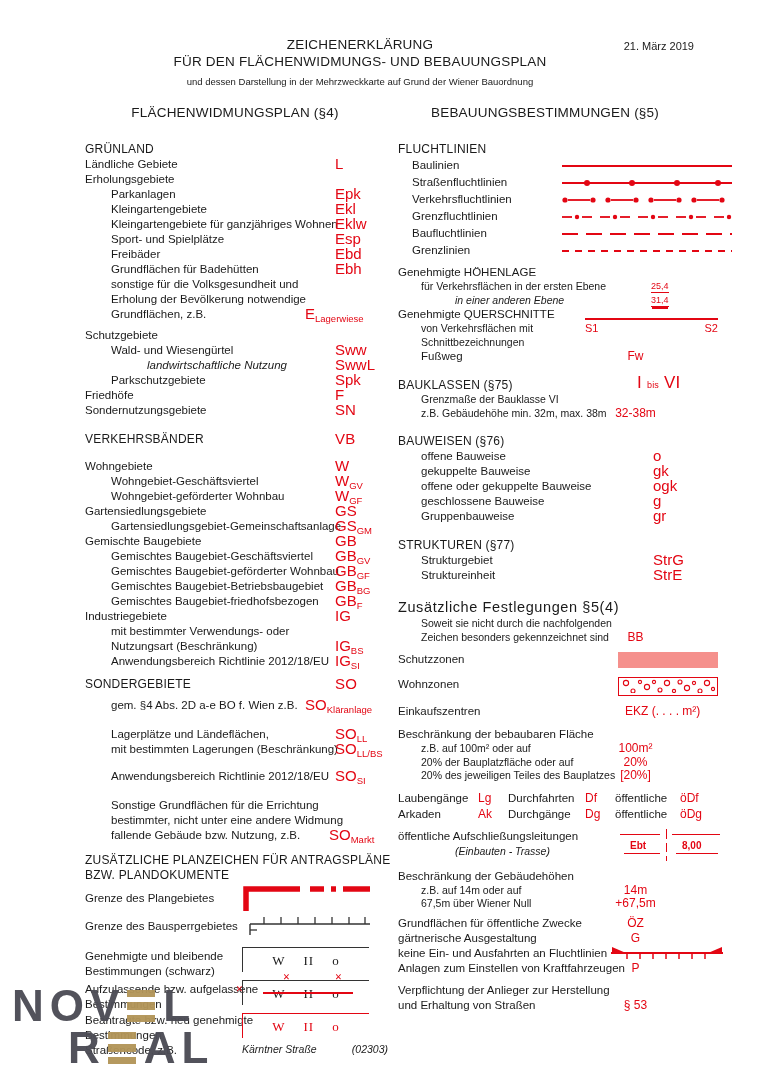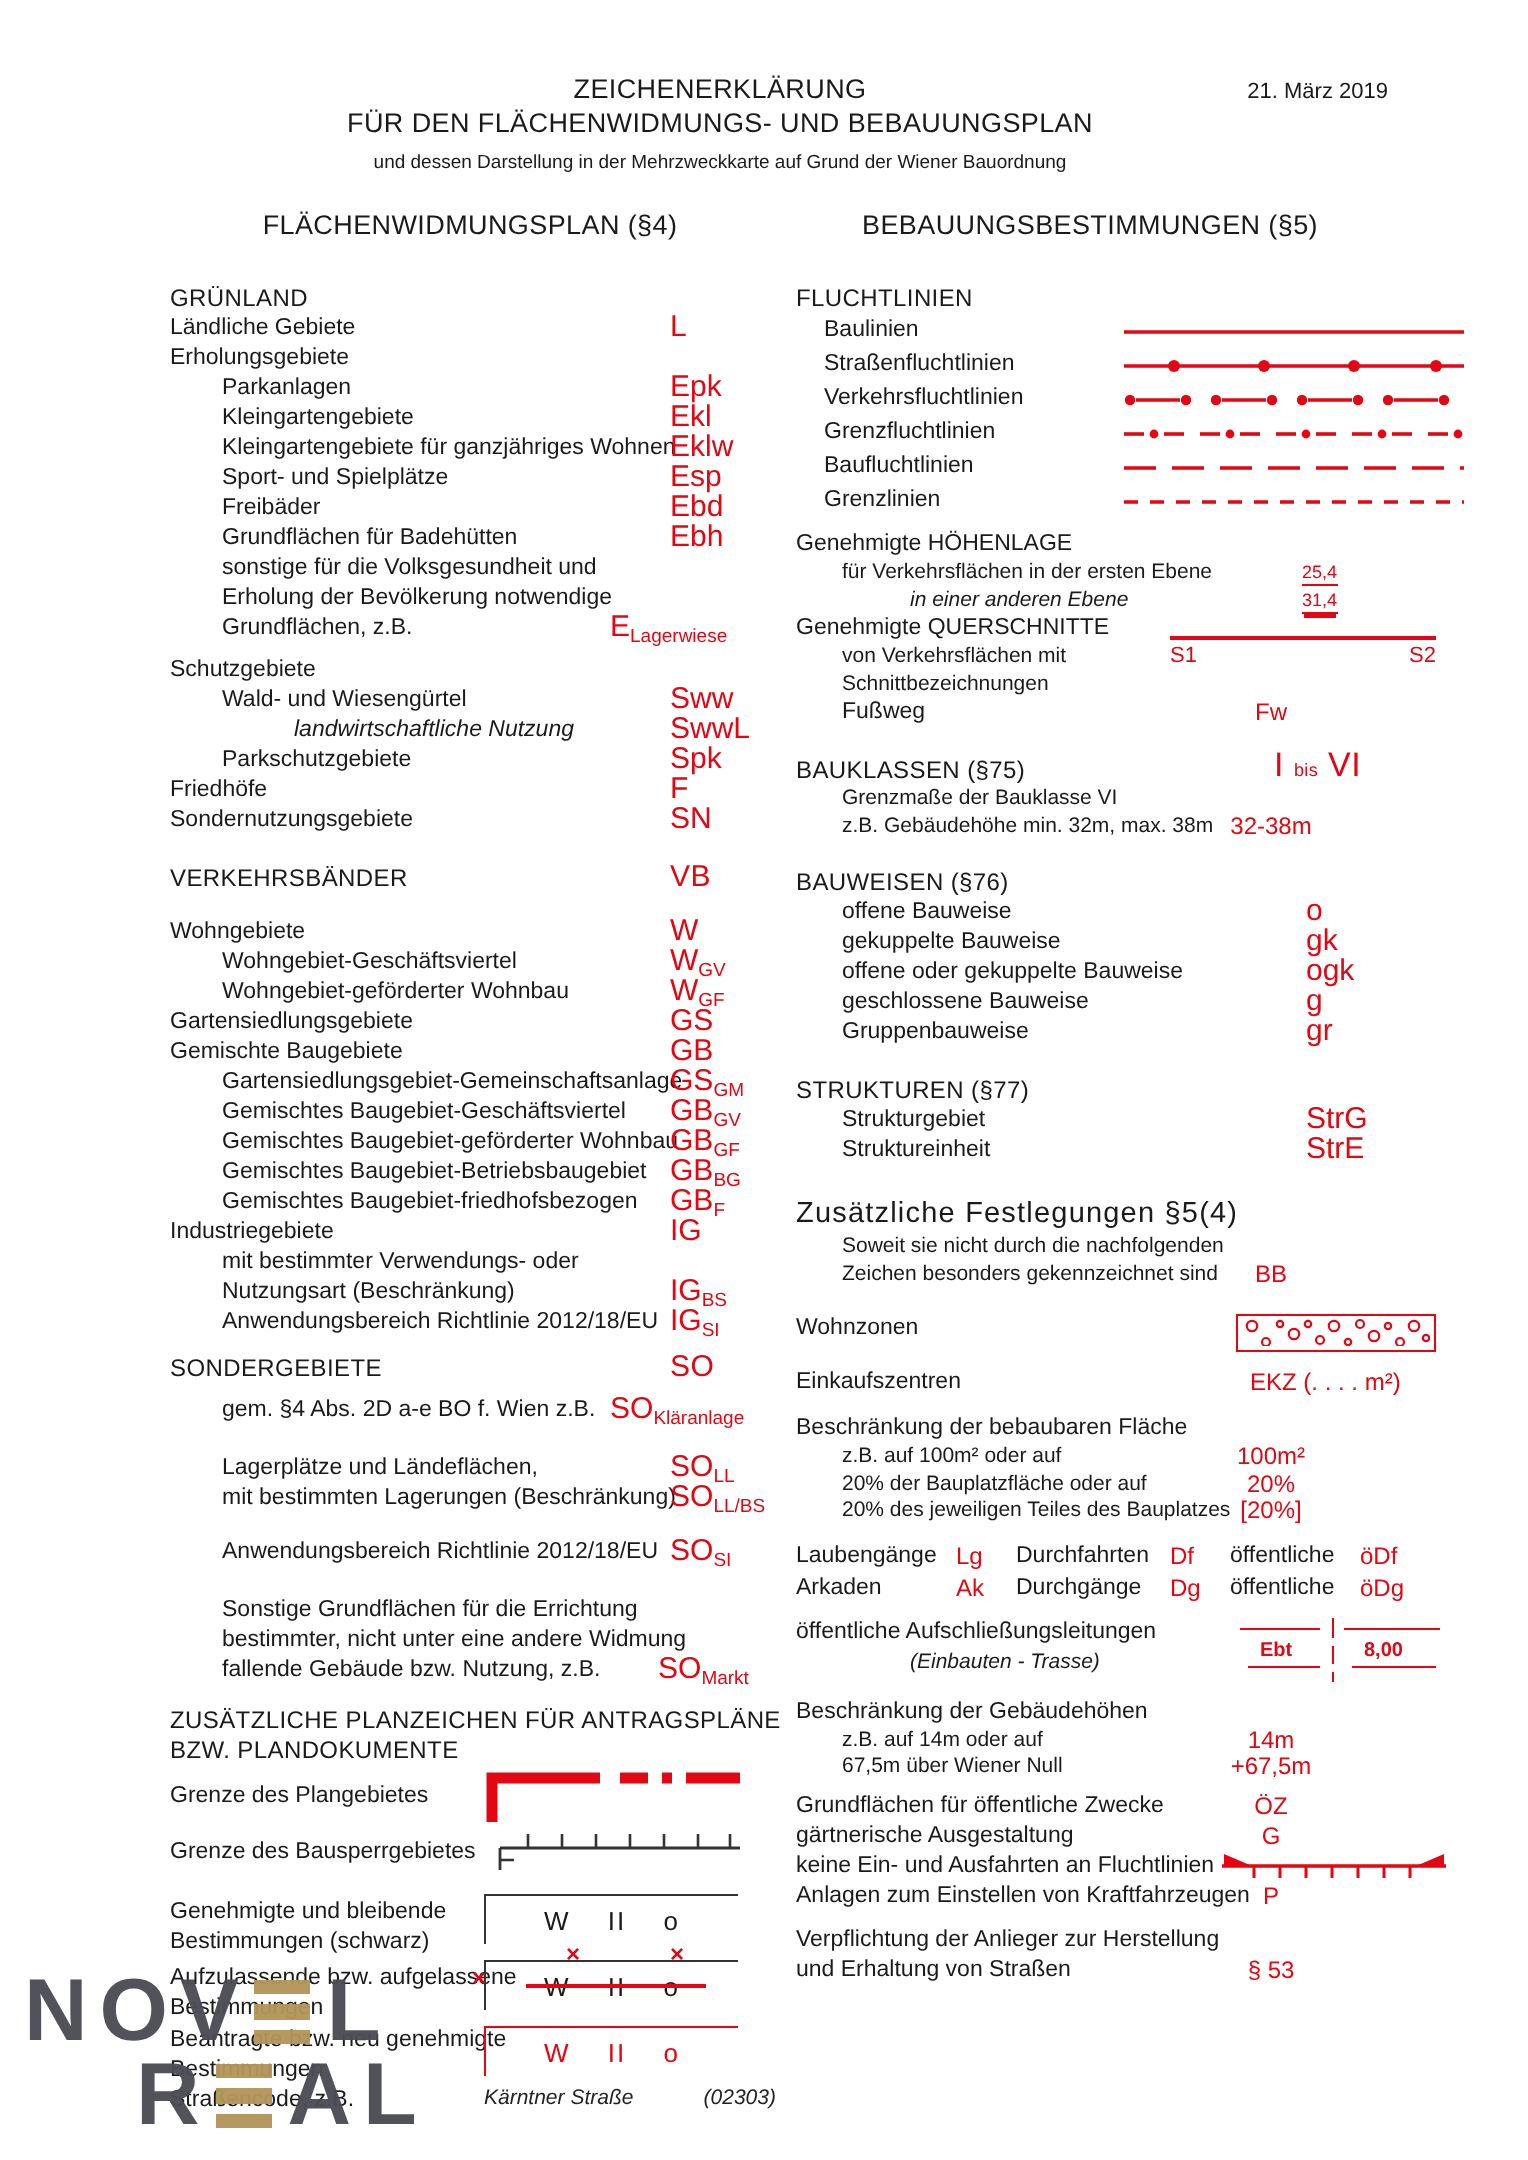--- a/index.html
+++ b/index.html
@@ -43,21 +43,21 @@
   .sw2{position:absolute;left:225px;top:0;width:100px;height:19px;border:1.6px solid var(--red);box-sizing:border-box;background:#fff;}
   .lgrid{display:grid;grid-template-columns:80px 30px 77px 30px 65px auto;padding-left:5px;font-size:11.5px;line-height:16px;white-space:nowrap;}
   .lgrid .gc{color:var(--red);font-size:12px;}
   .ebt{position:relative;width:100px;height:32px;}
   .ebt i{position:absolute;display:block;}
   .ebt .t{position:absolute;color:var(--red);font-size:10px;font-style:normal;font-weight:bold;}
   .mrow{position:relative;}
   .mwrap{position:absolute;left:227px;top:0;}
   .prow{position:relative;font-size:11.5px;line-height:15px;white-space:nowrap;}
   .psymwrap{position:absolute;left:157px;}
-  .wbox{width:126px;height:24px;border-top:1.6px solid #333;border-left:1.6px solid #333;display:flex;align-items:center;justify-content:center;position:relative;}
+  .wbox{width:126px;height:24px;border-top:1.6px solid #333;border-left:1.6px solid #333;display:flex;align-items:center;justify-content:center;position:relative;font-family:Liberation Serif, serif;}
   .wbox .wtext{font-size:13px;word-spacing:14px;letter-spacing:1px;color:#1a1a1a;}
   .wbox.red{border-color:var(--red);}
   .wbox.red .wtext{color:var(--red);}
   .wbox .strike{position:absolute;left:20px;right:16px;top:11px;height:1.8px;background:var(--red);}
   .xmark{position:absolute;color:var(--red);font-size:12px;font-weight:bold;line-height:10px;}
   .boxcap{margin-top:4px;width:146px;display:flex;justify-content:space-between;font-style:italic;font-size:10.5px;color:#222;white-space:nowrap;}
   .logo{position:absolute;left:12px;top:984px;z-index:5;color:#4c4c55;font-weight:bold;opacity:.96;}
   .lrow1,.lrow2{display:flex;align-items:center;font-size:44px;line-height:44px;letter-spacing:6px;}
   .lrow2{margin-left:56px;margin-top:-2px;}
   .ebars{display:flex;flex-direction:column;gap:5px;margin:0 8px 0 2px;}
@@ -94,22 +94,22 @@
       <div class="row"><span class="ind1">Parkschutzgebiete</span><span class="code"><span>Spk</span></span></div>
       <div class="row"><span class="ind0">Friedhöfe</span><span class="code"><span>F</span></span></div>
       <div class="row"><span class="ind0">Sondernutzungsgebiete</span><span class="code"><span>SN</span></span></div>
       <div class="gap" style="height: 14px;"></div>
       <div class="row sec"><span class="ind0">VERKEHRSBÄNDER</span><span class="code"><span>VB</span></span></div>
       <div class="gap" style="height: 12px;"></div>
       <div class="row"><span class="ind0">Wohngebiete</span><span class="code"><span>W</span></span></div>
       <div class="row"><span class="ind1">Wohngebiet-Geschäftsviertel</span><span class="code"><span>W</span><span class="csub">GV</span></span></div>
       <div class="row"><span class="ind1">Wohngebiet-geförderter Wohnbau</span><span class="code"><span>W</span><span class="csub">GF</span></span></div>
       <div class="row"><span class="ind0">Gartensiedlungsgebiete</span><span class="code"><span>GS</span></span></div>
+      <div class="row"><span class="ind1">Gartensiedlungsgebiet-Gemeinschaftsanlage</span><span class="code"><span>GS</span><span class="csub">GM</span></span></div>
       <div class="row"><span class="ind0">Gemischte Baugebiete</span><span class="code"><span>GB</span></span></div>
-      <div class="row"><span class="ind1">Gartensiedlungsgebiet-Gemeinschaftsanlage</span><span class="code"><span>GS</span><span class="csub">GM</span></span></div>
       <div class="row"><span class="ind1">Gemischtes Baugebiet-Geschäftsviertel</span><span class="code"><span>GB</span><span class="csub">GV</span></span></div>
       <div class="row"><span class="ind1">Gemischtes Baugebiet-geförderter Wohnbau</span><span class="code"><span>GB</span><span class="csub">GF</span></span></div>
       <div class="row"><span class="ind1">Gemischtes Baugebiet-Betriebsbaugebiet</span><span class="code"><span>GB</span><span class="csub">BG</span></span></div>
       <div class="row"><span class="ind1">Gemischtes Baugebiet-friedhofsbezogen</span><span class="code"><span>GB</span><span class="csub">F</span></span></div>
       <div class="row"><span class="ind0">Industriegebiete</span><span class="code"><span>IG</span></span></div>
       <div class="row"><span class="ind1">mit bestimmter Verwendungs- oder</span></div>
       <div class="row"><span class="ind1">Nutzungsart (Beschränkung)</span><span class="code"><span>IG</span><span class="csub">BS</span></span></div>
       <div class="row"><span class="ind1">Anwendungsbereich Richtlinie 2012/18/EU</span><span class="code"><span>IG</span><span class="csub">SI</span></span></div>
       <div class="gap" style="height: 8px;"></div>
       <div class="row sec"><span class="ind0">SONDERGEBIETE</span><span class="code"><span>SO</span></span></div>
@@ -288,20 +288,21 @@
       <div class="row"><span class="ind1">Gruppenbauweise</span><span class="bigcode">gr</span></div>
       <div class="gap" style="height: 14px;"></div>
       <div class="row sec"><span class="ind0">STRUKTUREN (§77)</span></div>
       <div class="row"><span class="ind1">Strukturgebiet</span><span class="bigcode">StrG</span></div>
       <div class="row"><span class="ind1">Struktureinheit</span><span class="bigcode">StrE</span></div>
       <div class="gap" style="height: 14px;"></div>
       <div class="row fest"><span class="ind0">Zusätzliche Festlegungen §5(4)</span></div>
       <div class="row sm"><span class="ind1">Soweit sie nicht durch die nachfolgenden</span></div>
       <div class="row sm"><span class="ind1">Zeichen besonders gekennzeichnet sind</span><span class="rcode">BB</span></div>
       <div class="gap" style="height: 8px;"></div>
+      <div class="row" style="height: 20px;"><span class="ind0">Schutzzonen</span><span class="sw1"></span></div>
       <div class="gap" style="height: 5px;"></div>
       <div class="row" style="height: 21px;"><span class="ind0">Wohnzonen</span><span class="sw2">
           <svg width="96" height="15" viewBox="0 0 96 15">
             <circle cx="7" cy="5" r="2.6" fill="none" stroke="#e30613" stroke-width="1.1"></circle>
             <circle cx="14" cy="13" r="2" fill="none" stroke="#e30613" stroke-width="1.1"></circle>
             <circle cx="21" cy="4" r="1.6" fill="none" stroke="#e30613" stroke-width="1.1"></circle>
             <circle cx="28" cy="9" r="2.6" fill="none" stroke="#e30613" stroke-width="1.1"></circle>
             <circle cx="35" cy="4" r="1.6" fill="none" stroke="#e30613" stroke-width="1.1"></circle>
             <circle cx="41" cy="12" r="2" fill="none" stroke="#e30613" stroke-width="1.1"></circle>
             <circle cx="48" cy="5" r="2.6" fill="none" stroke="#e30613" stroke-width="1.1"></circle>

